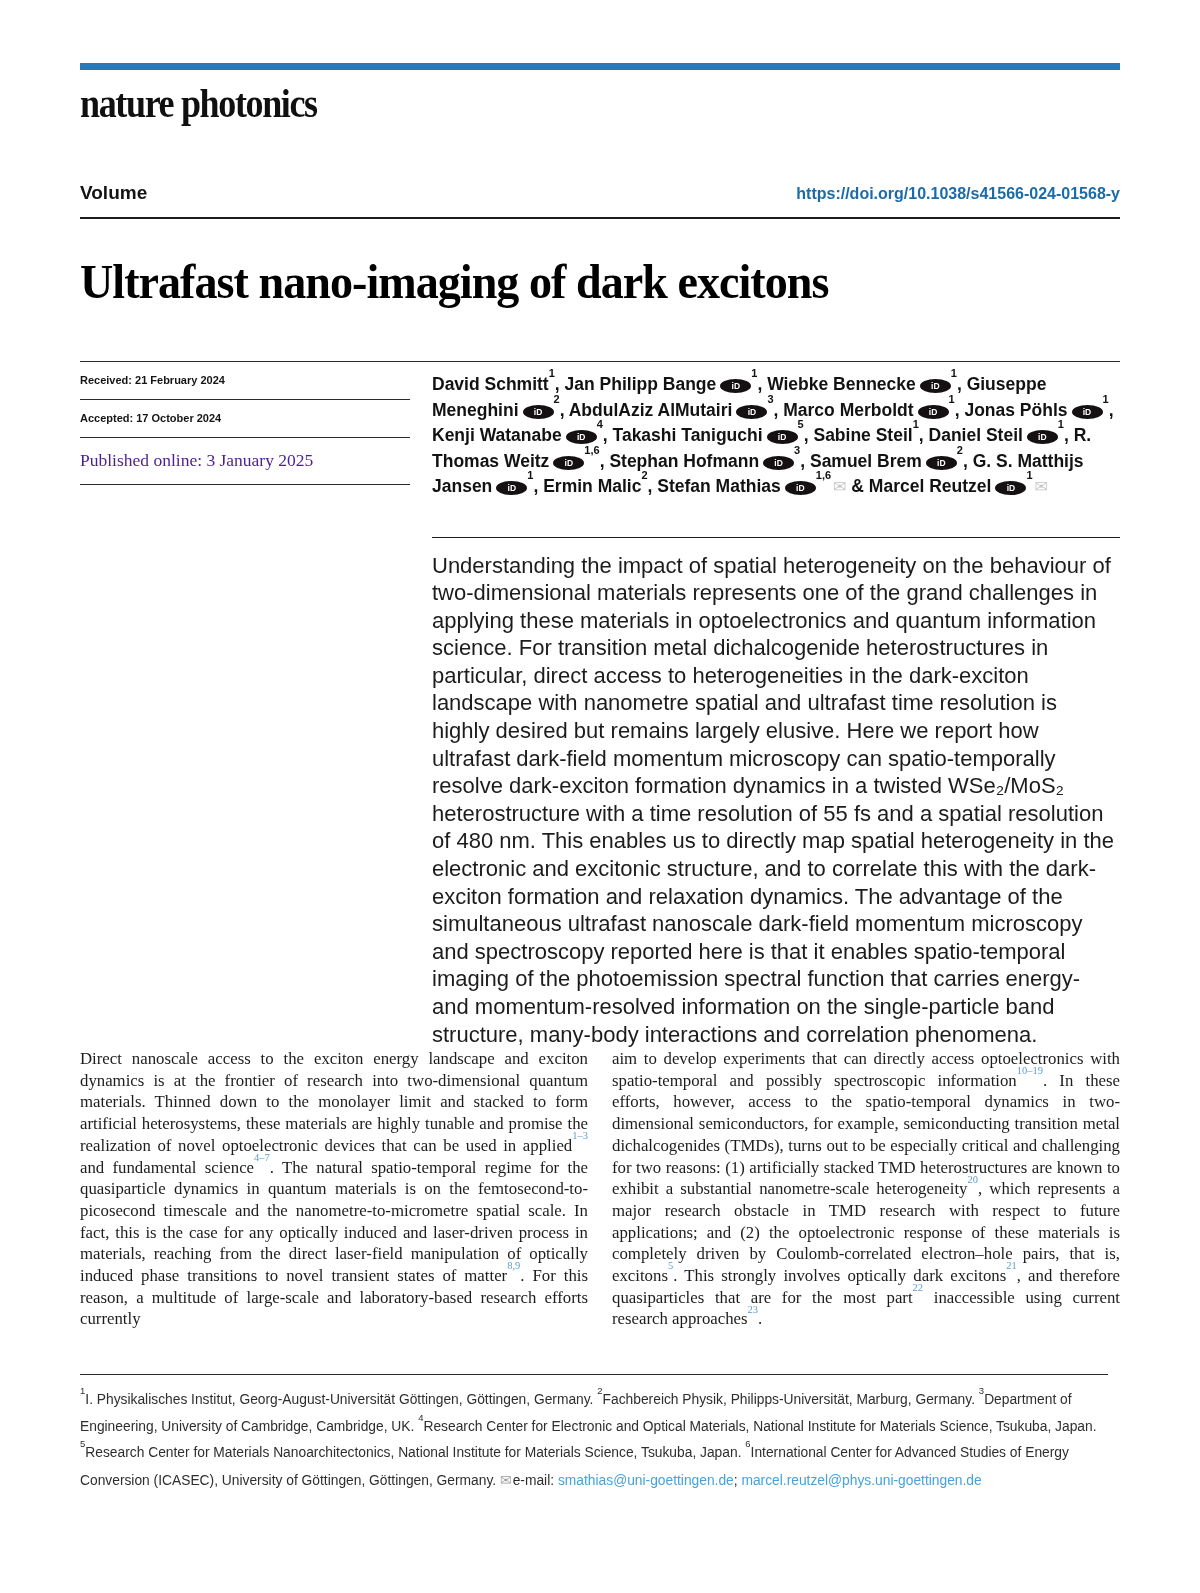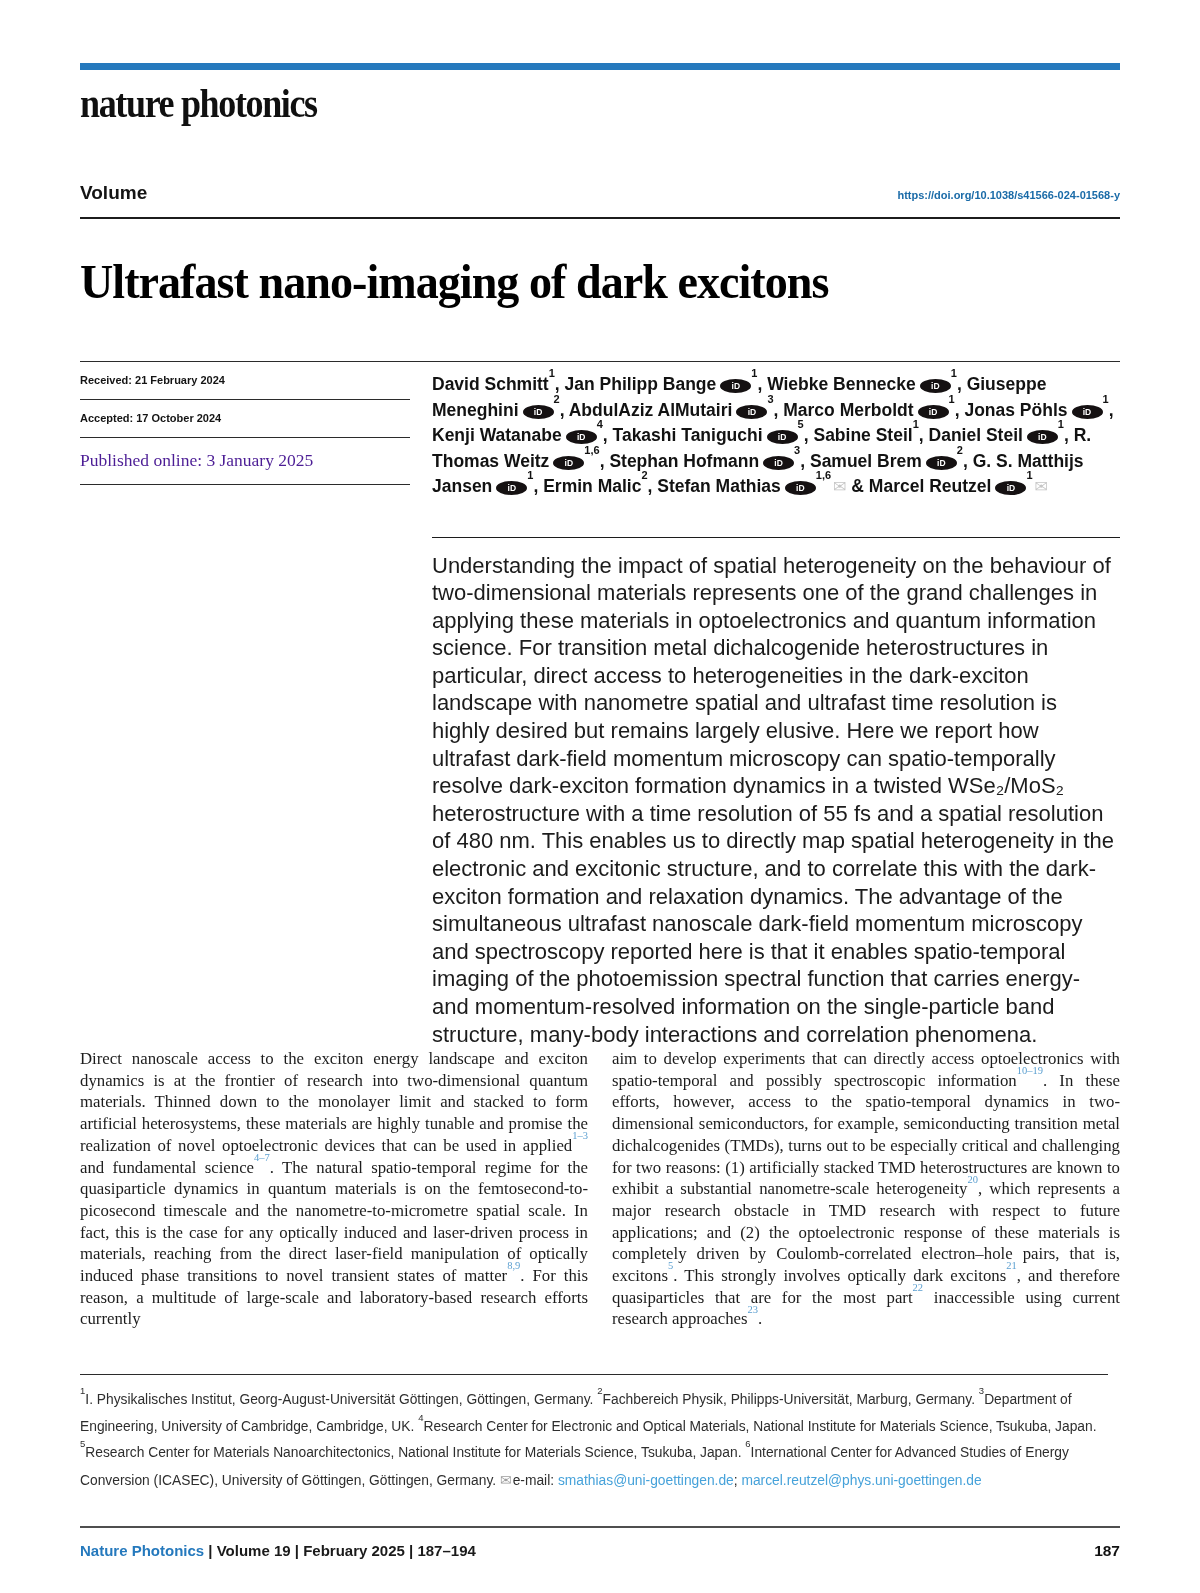--- a/index.html
+++ b/index.html
@@ -15,21 +15,21 @@
     font-family:"Liberation Sans",sans-serif;color:var(--ink);overflow:hidden;
   }
   .topbar{position:absolute;top:63px;left:80px;right:80px;height:7px;background:var(--accent);}
   .masthead{
     position:absolute;top:80px;left:80px;
     font-family:"Liberation Serif","DejaVu Serif",serif;font-weight:700;font-size:40px;
     letter-spacing:-1.5px;color:#101010;transform:scaleX(0.9);transform-origin:left top;white-space:nowrap;
   }
   .article-row{position:absolute;top:182px;left:80px;right:80px;display:flex;justify-content:space-between;align-items:baseline;}
   .article-label{font-weight:700;font-size:19px;color:#141414;}
-  .doi-link{font-weight:700;font-size:11px;color:var(--doi-blue);text-decoration:none;}
+  .doi-link{font-weight:700;font-size:16px;color:var(--doi-blue);text-decoration:none;}
   .rule-article{position:absolute;top:217px;left:80px;right:80px;border-top:2px solid #1c1c1c;}
   .title{
     position:absolute;top:222px;left:80px;width:1100px;
     font-family:"Liberation Serif","DejaVu Serif",serif;font-weight:700;font-size:48px;letter-spacing:-1px;
     color:#000;transform:scaleX(0.96);transform-origin:left top;white-space:nowrap;
   }
   .main-grid{position:absolute;top:361px;left:80px;right:80px;border-top:1px solid #2b2b2b;display:flex;gap:22px;}
   .meta-col{flex:0 0 330px;width:330px;}
   .meta-item{border-bottom:1px solid #2b2b2b;padding:12px 0 13px;font-weight:700;font-size:11px;color:#141414;}
   .meta-item.serif{font-family:"Liberation Serif","DejaVu Serif",serif;font-weight:400;font-size:17.5px;color:#4c1d95;}
@@ -98,20 +98,14 @@
     </div>
   </div>
 
   <div class="body-grid">
     <p class="body-col" id="body-left" style="margin:0;">Direct nanoscale access to the exciton energy landscape and exciton dynamics is at the frontier of research into two-dimensional quantum materials. Thinned down to the monolayer limit and stacked to form artificial heterosystems, these materials are highly tunable and promise the realization of novel optoelectronic devices that can be used in applied<sup class="ref">1–3</sup> and fundamental science<sup class="ref">4–7</sup>. The natural spatio-temporal regime for the quasiparticle dynamics in quantum materials is on the femtosecond-to-picosecond timescale and the nanometre-to-micrometre spatial scale. In fact, this is the case for any optically induced and laser-driven process in materials, reaching from the direct laser-field manipulation of optically induced phase transitions to novel transient states of matter<sup class="ref">8,9</sup>. For this reason, a multitude of large-scale and laboratory-based research efforts currently</p>
     <p class="body-col" id="body-right" style="margin:0;">aim to develop experiments that can directly access optoelectronics with spatio-temporal and possibly spectroscopic information<sup class="ref">10–19</sup>. In these efforts, however, access to the spatio-temporal dynamics in two-dimensional semiconductors, for example, semiconducting transition metal dichalcogenides (TMDs), turns out to be especially critical and challenging for two reasons: (1) artificially stacked TMD heterostructures are known to exhibit a substantial nanometre-scale heterogeneity<sup class="ref">20</sup>, which represents a major research obstacle in TMD research with respect to future applications; and (2) the optoelectronic response of these materials is completely driven by Coulomb-correlated electron–hole pairs, that is, excitons<sup class="ref">5</sup>. This strongly involves optically dark excitons<sup class="ref">21</sup>, and therefore quasiparticles that are for the most part<sup class="ref">22</sup> inaccessible using current research approaches<sup class="ref">23</sup>.</p>
   </div>
 
   <div class="affiliations" id="affiliations"><sup class="affil-sup">1</sup>I. Physikalisches Institut, Georg-August-Universität Göttingen, Göttingen, Germany. <sup class="affil-sup">2</sup>Fachbereich Physik, Philipps-Universität, Marburg, Germany. <sup class="affil-sup">3</sup>Department of Engineering, University of Cambridge, Cambridge, UK. <sup class="affil-sup">4</sup>Research Center for Electronic and Optical Materials, National Institute for Materials Science, Tsukuba, Japan. <sup class="affil-sup">5</sup>Research Center for Materials Nanoarchitectonics, National Institute for Materials Science, Tsukuba, Japan. <sup class="affil-sup">6</sup>International Center for Advanced Studies of Energy Conversion (ICASEC), University of Göttingen, Göttingen, Germany. <span class="affil-mail-icon">✉</span>e-mail: <a class="affil-link" href="#">smathias@uni-goettingen.de</a>; <a class="affil-link" href="#">marcel.reutzel@phys.uni-goettingen.de</a></div>
 
-  <div class="footer">
-    <div class="footer-left">
-      <span class="footer-journal">Nature Photonics</span><span> | Volume 19 | February 2025 | 187–194</span>
-    </div>
-    <div class="page-number">187</div>
-  </div>
 
 </div>
 
 </body></html>

